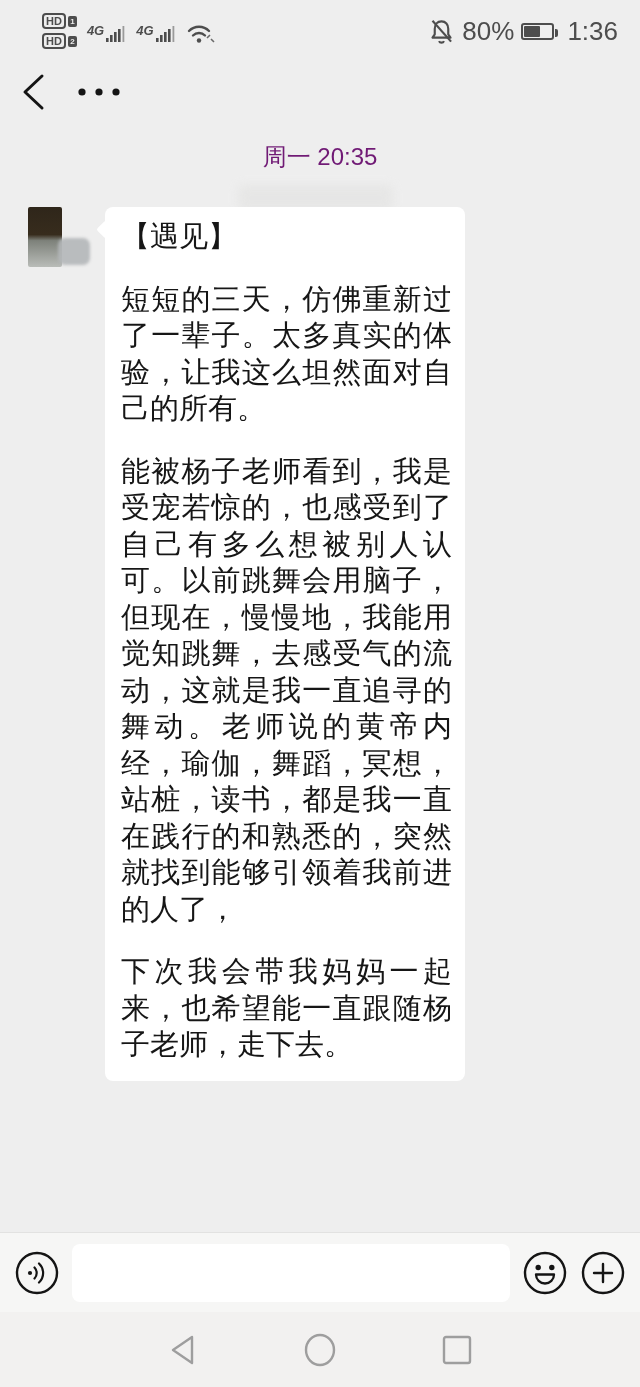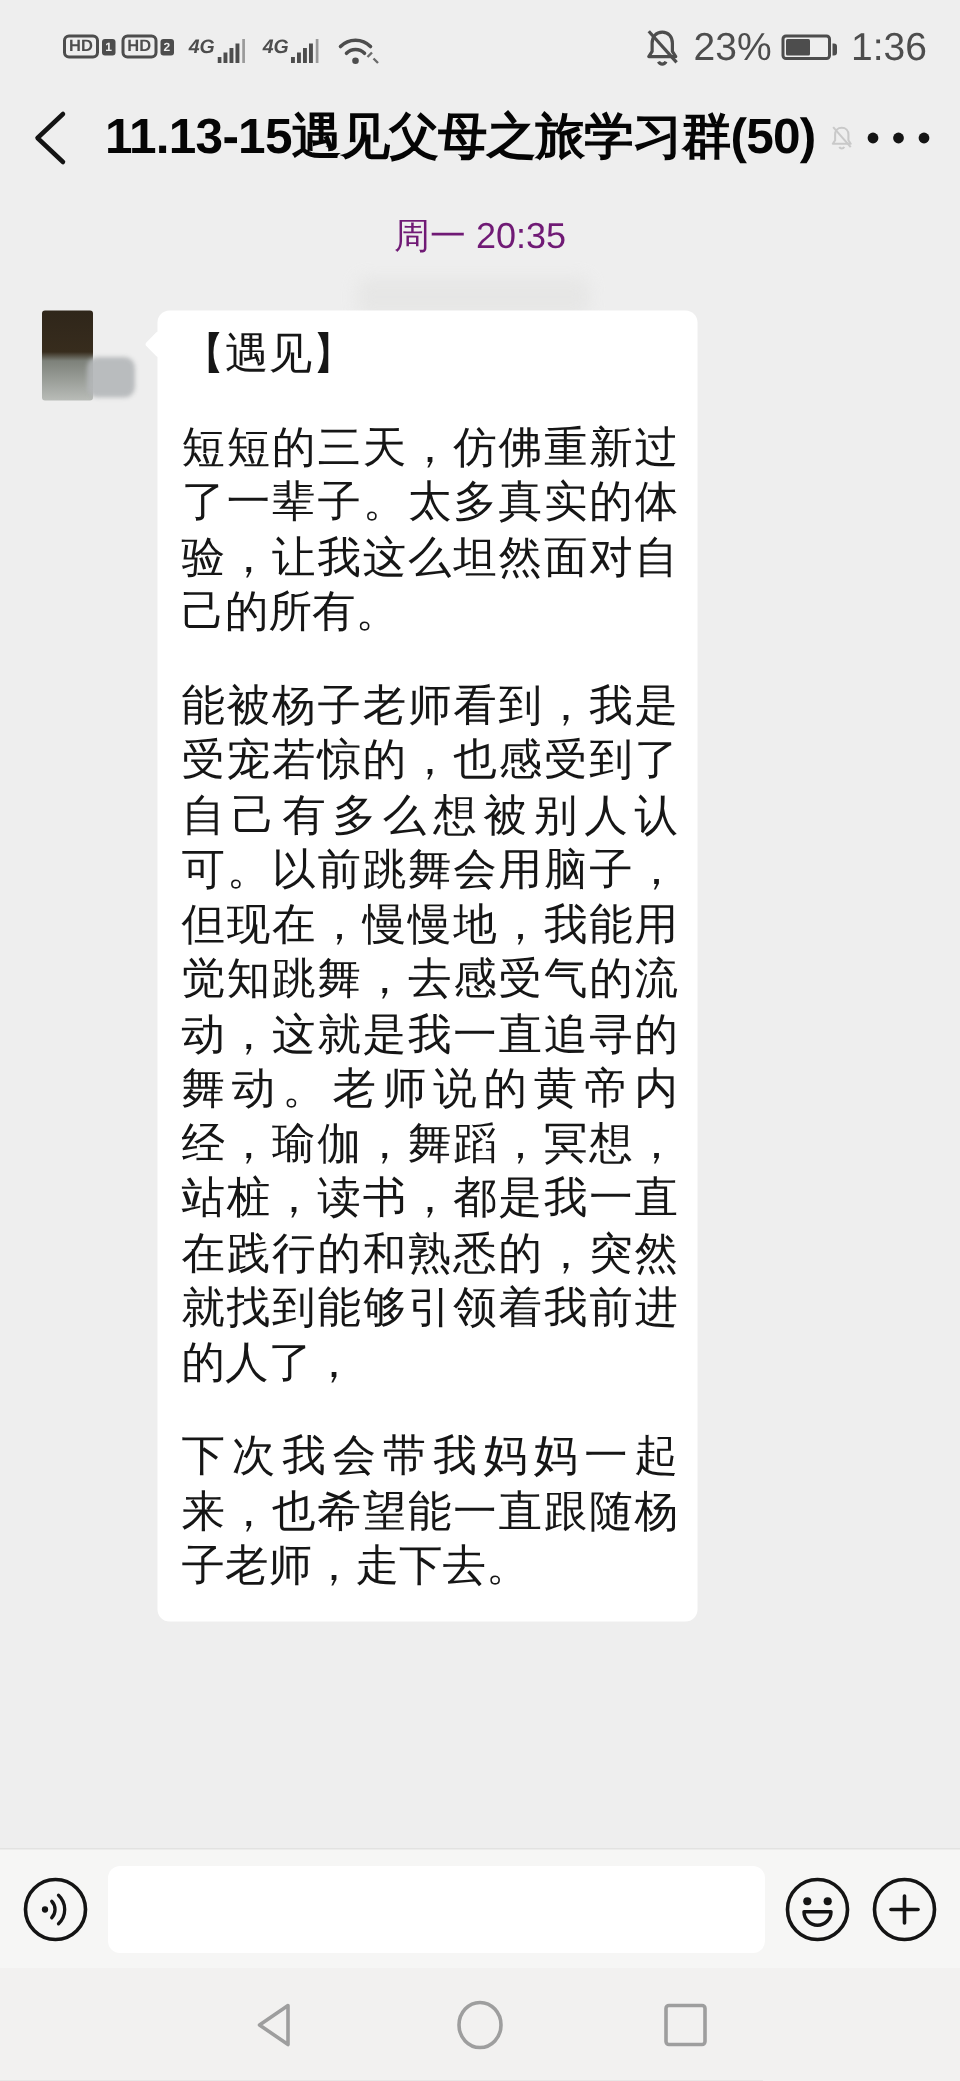--- a/index.html
+++ b/index.html
@@ -10,21 +10,21 @@
     background:#eeeeee; overflow:hidden; color:#1a1a1a;
   }
 
   
   .status-bar{
     position:absolute; top:0; left:0; right:0; height:56px;
     display:flex; align-items:center; justify-content:space-between;
     padding:6px 22px 0 42px; color:#4d4d4d;
   }
   .sb-left{ display:flex; align-items:center; gap:10px; }
-  .hd-stack{ display:flex; flex-direction:row; gap:4px; }
+  .hd-stack{ display:flex; flex-direction:column; gap:4px; }
   .hd-badge{ display:flex; align-items:center; gap:2px; }
   .hd-chip{
     border:2px solid #4d4d4d; border-radius:4px; font-size:11px; font-weight:bold;
     line-height:12px; padding:0 2px; color:#4d4d4d;
   }
   .hd-sub{
     width:9px; height:11px; background:#4d4d4d; color:#eeeeee; border-radius:2px;
     font-size:8px; line-height:11px; text-align:center; font-weight:bold;
   }
   .sig-group{ display:flex; align-items:center; gap:2px; margin-top:6px;font-style:italic; }
@@ -140,41 +140,33 @@
         <circle cx="13" cy="19.5" r="2.2" fill="#4d4d4d"></circle>
         <path d="M24 14 l-3 3 M25 18 l3 3" stroke="#6a6a6a" stroke-width="1.6" fill="none"></path>
       </svg>
     </div>
     <div class="sb-right">
       <svg width="27" height="27" viewBox="0 0 24 24">
         <path d="M12 3 C8.3 3 6 5.8 6 9.5 L6 14.5 L4 17.5 L20 17.5 L18 14.5 L18 9.5 C18 5.8 15.7 3 12 3 Z" stroke="#4d4d4d" stroke-width="1.9" fill="none" stroke-linejoin="round"></path>
         <path d="M9.8 20.5 a2.4 2.4 0 0 0 4.4 0" stroke="#4d4d4d" stroke-width="1.9" fill="none"></path>
         <line x1="4" y1="2.5" x2="20.5" y2="21" stroke="#4d4d4d" stroke-width="1.9"></line>
       </svg>
-      <span>23%</span>
+      <span>80%</span>
       <span class="battery">
         <span class="battery-fill"></span>
         <span class="battery-cap"></span>
       </span>
       <span>1:36</span>
     </div>
   </div>
 
   <div class="nav-bar">
     <div class="nav-back">
       <svg width="30" height="46" viewBox="0 0 30 46">
         <polyline points="24,7 7,23 24,39" stroke="#141414" stroke-width="3" fill="none" stroke-linecap="round" stroke-linejoin="round"></polyline>
-      </svg>
-    </div>
-    <div class="nav-center">
-      <span class="nav-title">11.13-15遇见父母之旅学习群(50)</span>
-      <svg width="26" height="30" viewBox="0 0 24 26">
-        <path d="M12 4 C8.5 4 6.2 6.6 6.2 10 L6.2 15 L4.2 18 L19.8 18 L17.8 15 L17.8 10 C17.8 6.6 15.5 4 12 4 Z" stroke="#c9c9c9" stroke-width="1.8" fill="none" stroke-linejoin="round"></path>
-        <path d="M9.9 20.8 a2.3 2.3 0 0 0 4.2 0" stroke="#c9c9c9" stroke-width="1.8" fill="none"></path>
-        <line x1="4.5" y1="3.5" x2="19.8" y2="21" stroke="#c9c9c9" stroke-width="1.8"></line>
       </svg>
     </div>
     <div class="nav-more">
       <svg width="46" height="10" viewBox="0 0 46 10">
         <circle cx="6" cy="5" r="3.6" fill="#141414"></circle>
         <circle cx="23" cy="5" r="3.6" fill="#141414"></circle>
         <circle cx="40" cy="5" r="3.6" fill="#141414"></circle>
       </svg>
     </div>
   </div>

